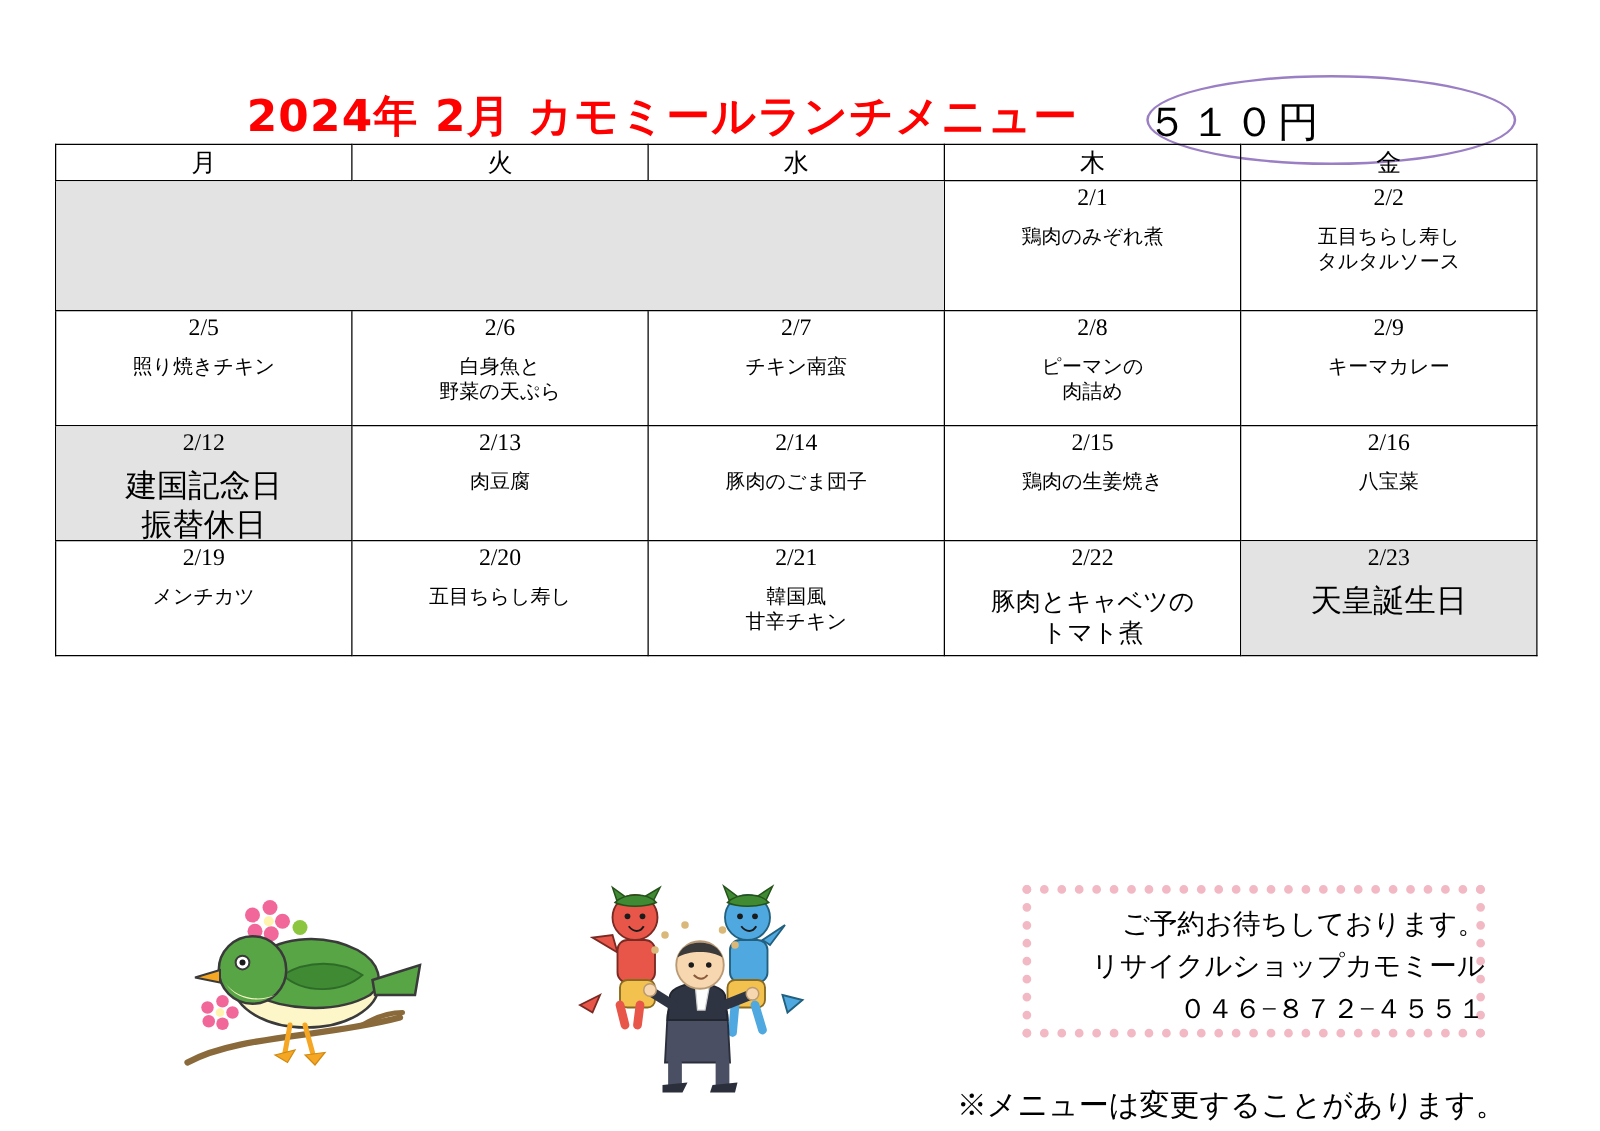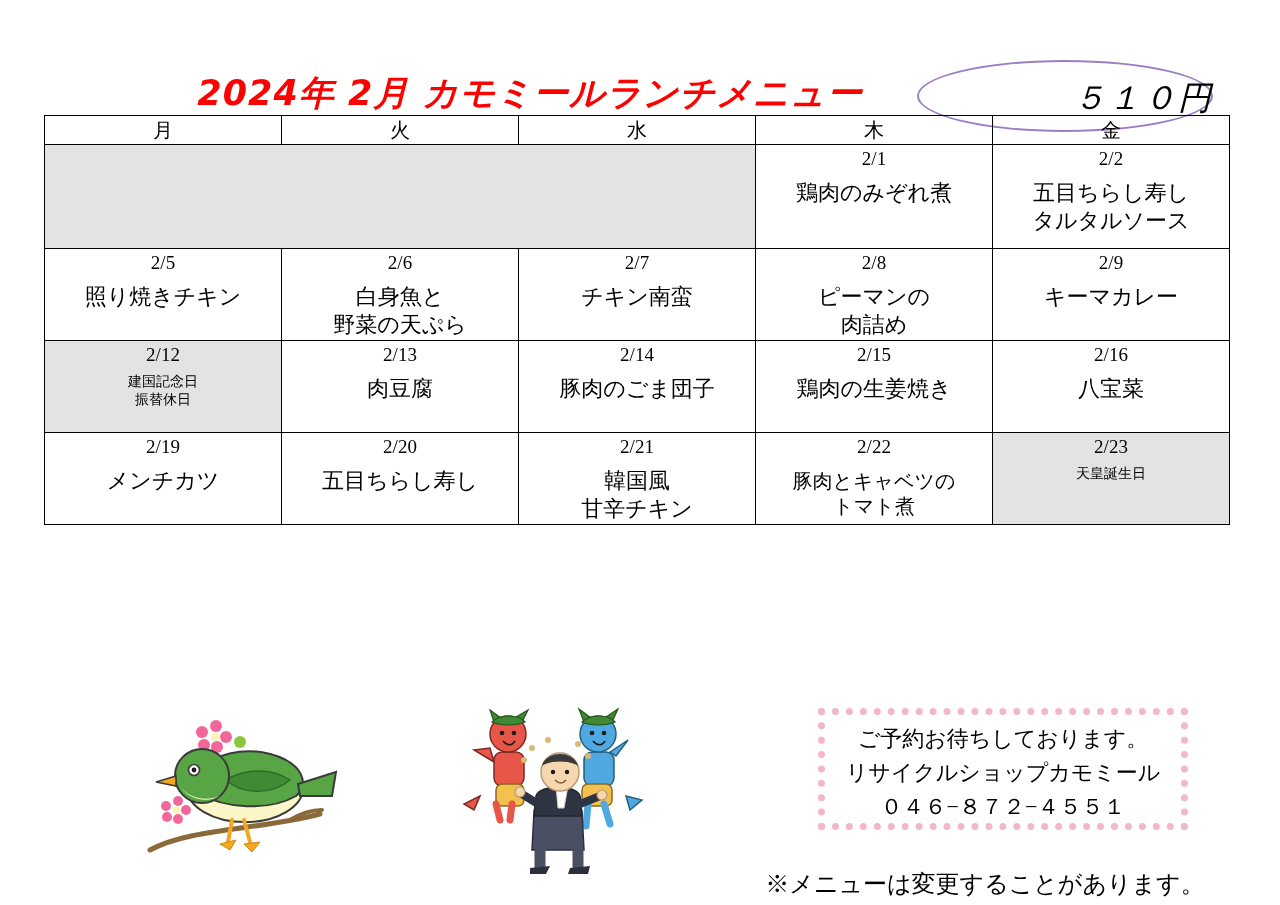--- a/index.html
+++ b/index.html
@@ -16,21 +16,20 @@
     overflow: hidden;
   }
 
   
   .header {
     position: absolute;
     left: 0;
     top: 32px;
     width: 1280px;
     height: 72px;
-    font-style: italic;
   }
   .title {
     position: absolute;
     left: 180px;
     top: 38px;
     width: 700px;
     text-align: center;
     color: #ff0000;
     font-size: 35px;
     font-weight: bold;
@@ -46,21 +45,21 @@
     height: 72px;
     border: 2px solid #9b7fc4;
     border-radius: 50%;
     box-sizing: border-box;
   }
   .price-text {
     position: absolute;
     left: 917px;
     top: 44px;
     width: 296px;
-    text-align: right;
+    text-align: left;
     font-size: 33px;
     letter-spacing: 2px;
     font-family: "Liberation Serif", serif;
   }
 
   
   table.calendar {
     position: absolute;
     left: 44px;
     top: 115px;
@@ -96,35 +95,35 @@
     font-size: 19px;
     font-family: "Liberation Serif", serif;
     line-height: 1.1;
   }
   .cell .menu {
     position: absolute;
     top: 34px;
     left: 2px;
     right: 2px;
     text-align: center;
-    font-size: 22px;
+    font-size: 16px;
     line-height: 1.25;
     font-family: "DejaVu Sans", sans-serif;
     white-space: pre-line;
   }
   .cell.small .menu {
     font-size: 20px;
     top: 36px;
   }
   .cell.holiday {
     background: #e3e3e3;
     margin-left: 20px;
   }
   .cell.holiday .menu {
-    font-size: 14px;
+    font-size: 25px;
     top: 32px;
   }
   .cell.blank {
     background: #e3e3e3;
   }
   .row-first td.cell {
     height: 104px;
   }
 
   
@@ -152,21 +151,21 @@
     height: 122px;
     box-sizing: border-box;
     border: 7px dotted #f2b9c4;
     background: #ffffff;
   }
   .reserve-text {
     position: absolute;
     left: 818px;
     top: 722px;
     width: 370px;
-    text-align: center;
+    text-align: right;
     font-size: 22px;
     line-height: 1.55;
     font-family: "Liberation Serif", serif;
     white-space: pre-line;
   }
   .note {
     position: absolute;
     left: 740px;
     top: 868px;
     width: 490px;

